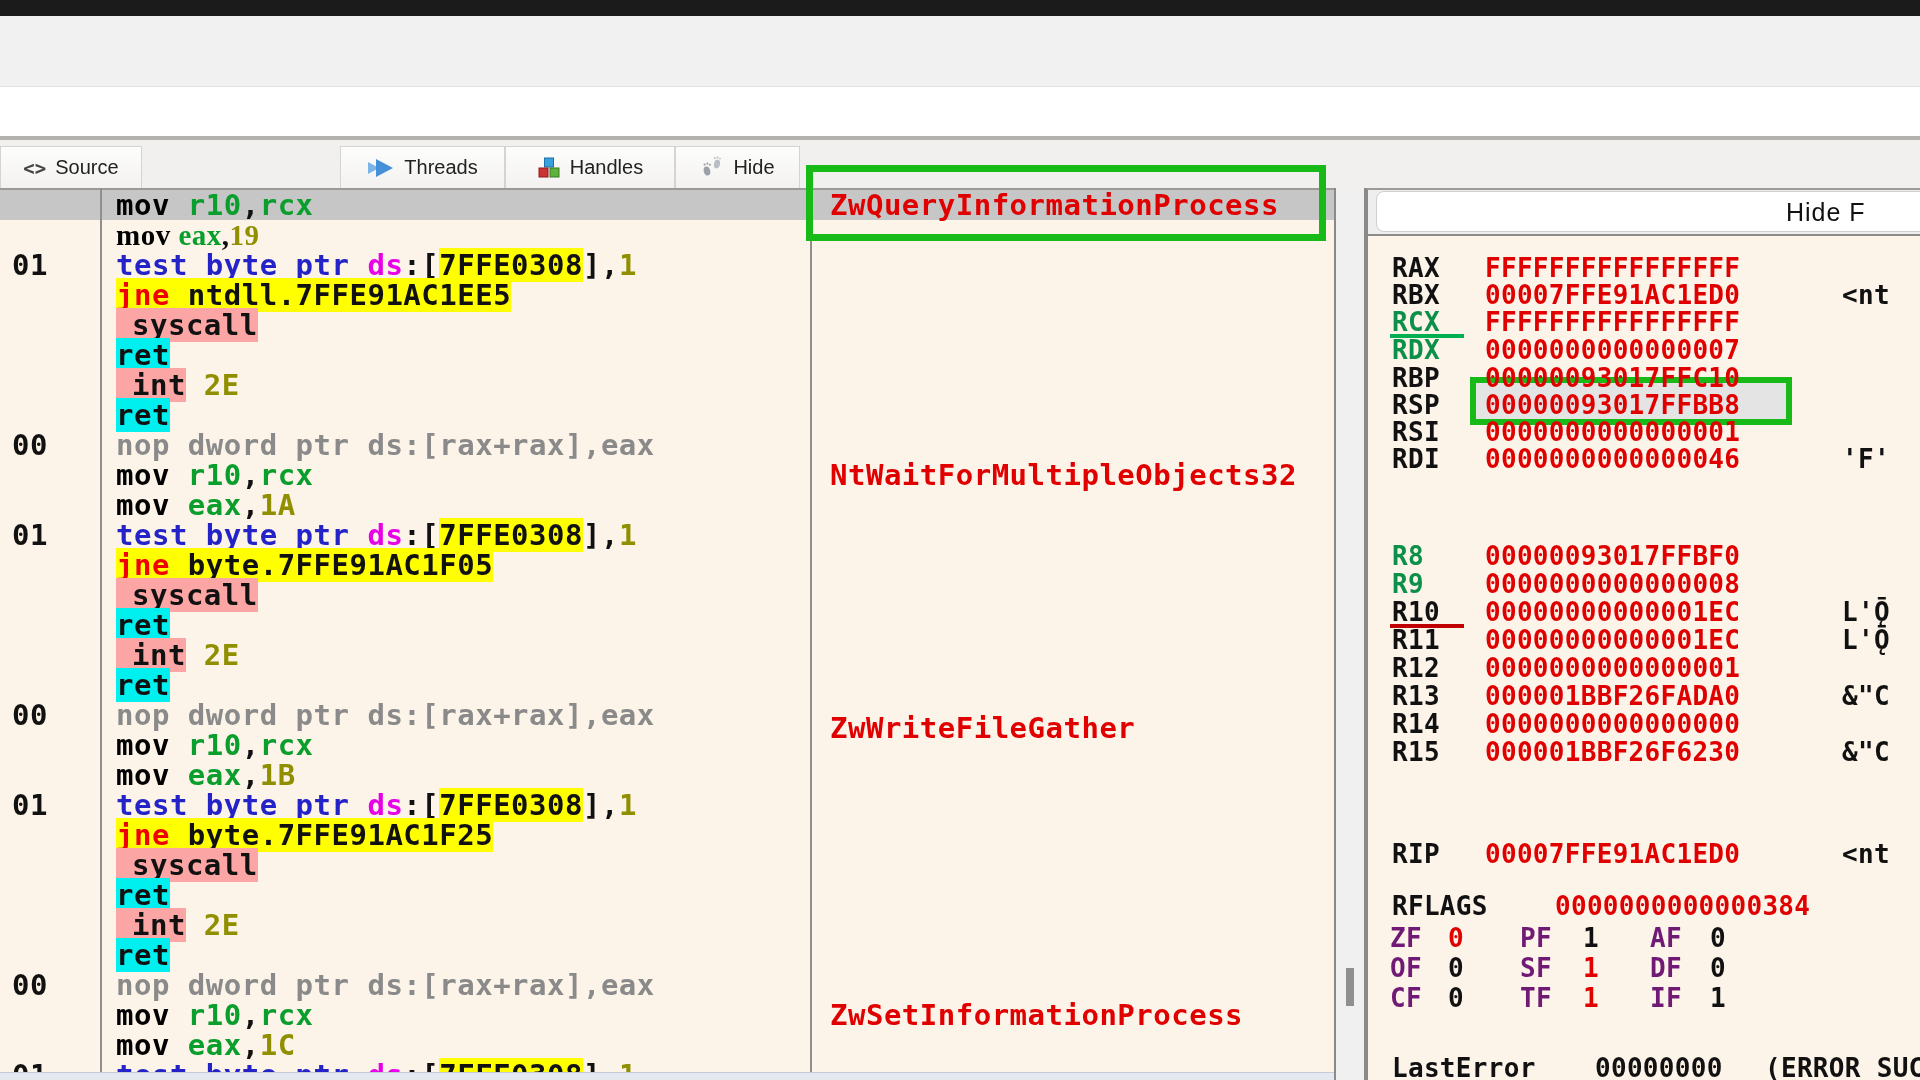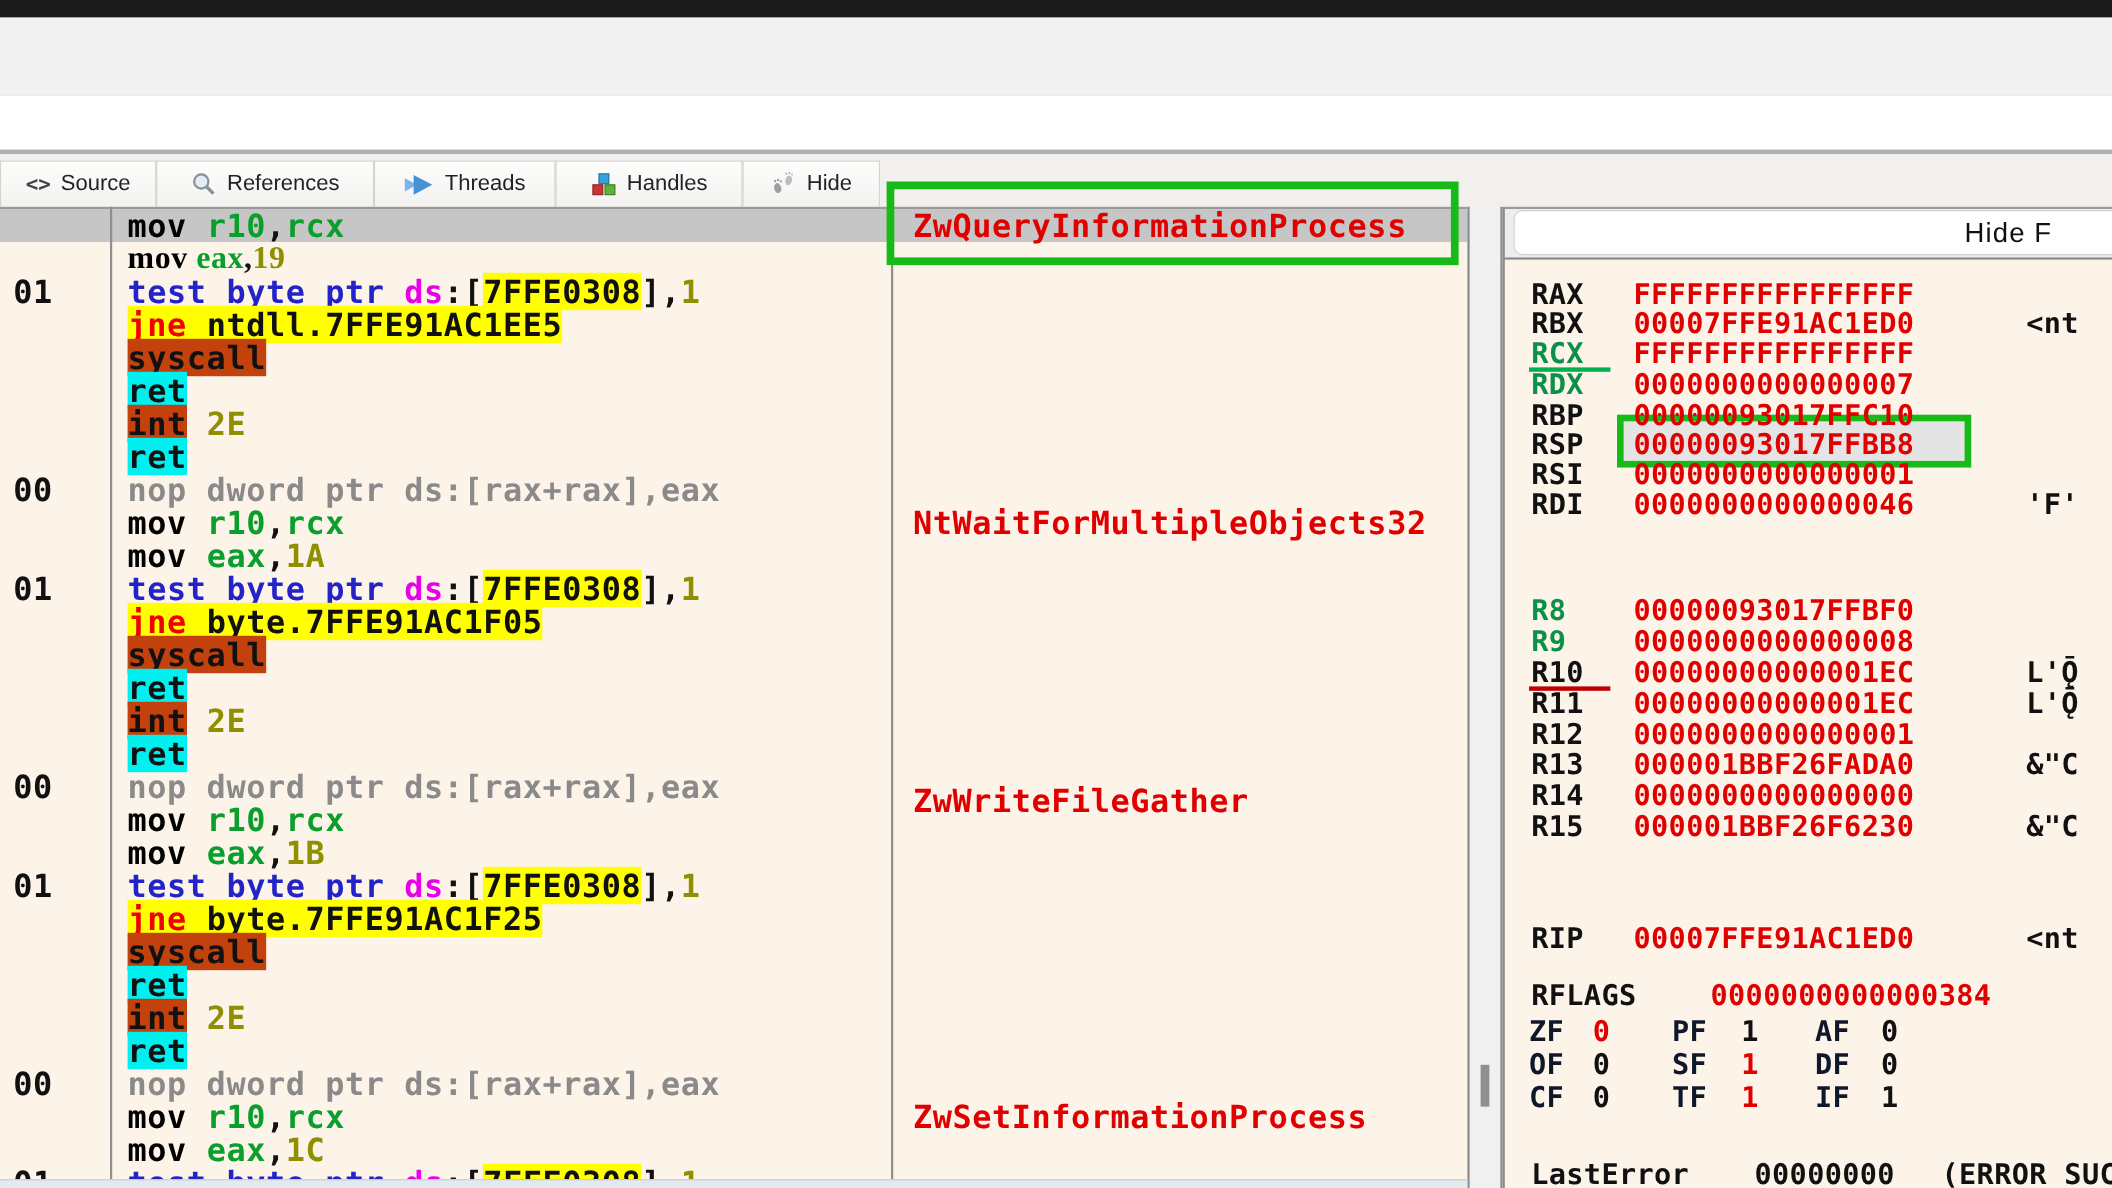--- a/index.html
+++ b/index.html
@@ -23,21 +23,21 @@
   .mono26{font-family:"DejaVu Sans Mono",monospace;font-weight:700;font-size:26px;line-height:28px;letter-spacing:0.3px;}
   .drow{position:absolute;left:0;width:1334px;height:30px;z-index:1;}
   .drow.sel{background:#c6c6c6;}
   .bytes{position:absolute;left:12px;top:0;color:#111;}
   .code{position:absolute;left:116px;top:0;white-space:pre;}
   .mn{color:#000;} .kw{color:#2323c8;} .reg{color:#0a9e2c;} .imm{color:#8f8f00;}
   .seg{color:#e800e8;} .pun{color:#111;}
   .memhl{color:#111;background:#ffff00;}
   .jcc{color:#f00000;background:#ffff00;}
   .target{color:#111;background:#ffff00;}
-  .sysbg{color:#111;background:#c2410c;}
+  .sysbg{color:#111;background:#fca5a5;padding-left:16px;}
   .retbg{color:#111;background:#00f0f0;}
   .gray{color:#8a8a8a;}
   .colsep{position:absolute;top:188px;height:892px;width:2px;background:#8f8f8f;z-index:3;}
   #bytes-sep{left:100px;} #label-sep{left:810px;}
   .fnlabel{position:absolute;left:830px;width:520px;height:30px;color:#e00000;z-index:2;white-space:pre;}
   #hscroll-strip{left:0;top:1072px;width:1334px;height:8px;background:#e4e9f0;border-top:1px solid #c2ccd8;z-index:4;}
   
   #vgutter{left:1334px;top:188px;width:32px;height:892px;background:#f0f0f0;
            border-left:2px solid #8a8a8a;border-right:2px solid #8a8a8a;box-sizing:border-box;z-index:2;}
   #vthumb{position:absolute;left:10px;top:780px;width:8px;height:38px;background:#8f8f8f;}
@@ -51,48 +51,39 @@
            border-top:2px solid #8a8a8a;box-sizing:border-box;z-index:1;}
   #regarea{position:absolute;left:0;top:0;width:554px;height:846px;}
   .rline{position:absolute;left:0;width:554px;height:28px;z-index:2;}
   .rlabel{position:absolute;left:24px;color:#111;}
   .rlabel.green{color:#0a9048;}
   .rvalue{position:absolute;left:117px;color:#e00000;}
   .rvalue.dark{color:#111;}
   .rextra{position:absolute;left:474px;color:#111;white-space:pre;}
   .ulbar{position:absolute;left:22px;width:74px;height:4px;z-index:2;}
   .ulbar.green{background:#00b050;} .ulbar.red{background:#c00000;}
-  .fn{position:absolute;color:#0f172a;} .fv{position:absolute;color:#111;} .fv.red{color:#e00000;}
+  .fn{position:absolute;color:#701a75;} .fv{position:absolute;color:#111;} .fv.red{color:#e00000;}
   
   #annot-label-box{left:806px;top:165px;width:520px;height:76px;border:7px solid #17ba17;box-sizing:border-box;z-index:5;}
   #annot-rdx-box{left:102px;top:141px;width:322px;height:48px;border:6px solid #17ba17;background:#e4e4e4;box-sizing:border-box;z-index:1;}
 </style>
 </head>
 <body>
 
 <div id="screen">
   <div class="abs" id="titlebar"></div>
   <div class="abs" id="band-toolbar"></div>
   <div class="abs" id="band-white"></div>
   <div class="abs" id="divider1"></div>
   <div class="abs" id="tabstrip">
       <div class="tab" style="left: 0px; width: 142px;">
         <span class="tabicon">
           <span class="codeglyph">&lt;&gt;</span>
         </span>
         <span>Source</span>
-      </div>
-      <div class="tab" style="left: 142px; width: 198px;">
-        <span class="tabicon">
-          <svg width="24" height="24" viewBox="0 0 24 24">
-            <circle cx="10" cy="9" r="6.5" fill="#e3ecf5" stroke="#8a9096" stroke-width="2"></circle>
-            <line x1="15" y1="14" x2="21" y2="20" stroke="#8a9096" stroke-width="3"></line>
-          </svg>
-        </span>
-        <span>References</span>
       </div>
       <div class="tab" style="left: 340px; width: 165px;">
         <span class="tabicon">
           <svg width="28" height="22" viewBox="0 0 28 22">
             <polygon points="1,5 12,11 1,17" fill="#7ab4e8"></polygon>
             <polygon points="9,2 26,11 9,20" fill="#4690d8"></polygon>
           </svg>
         </span>
         <span>Threads</span>
       </div>

